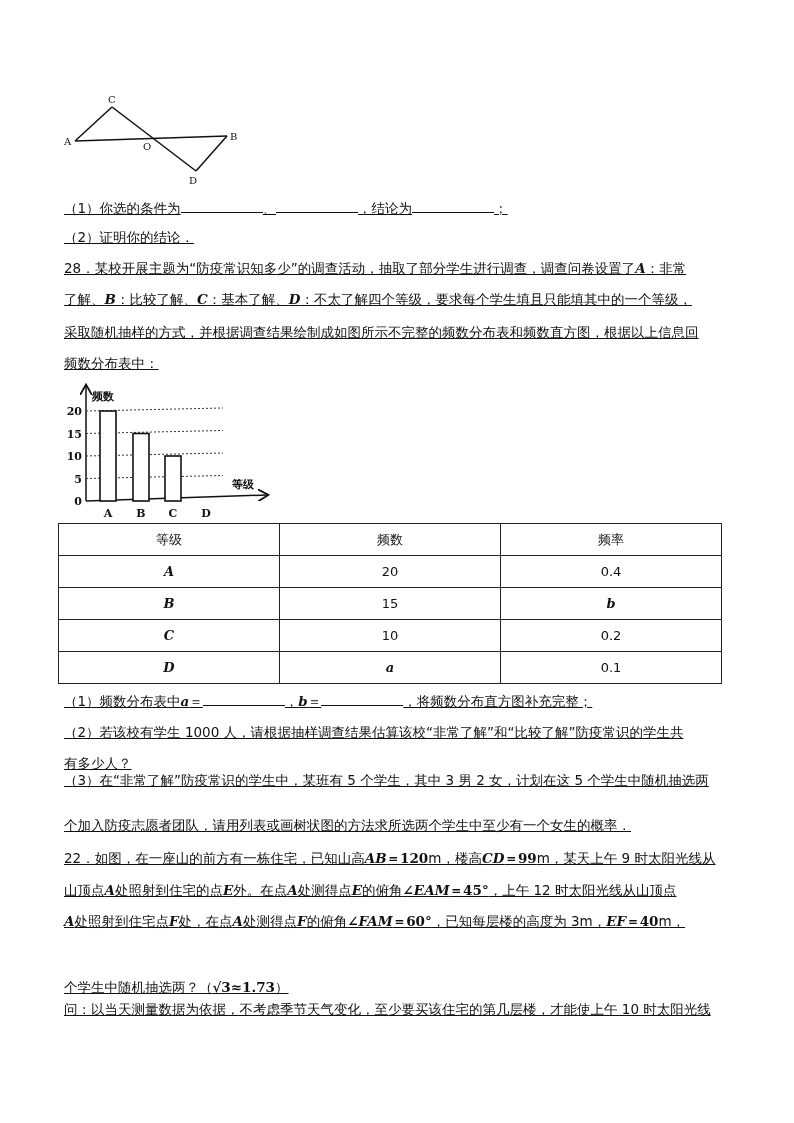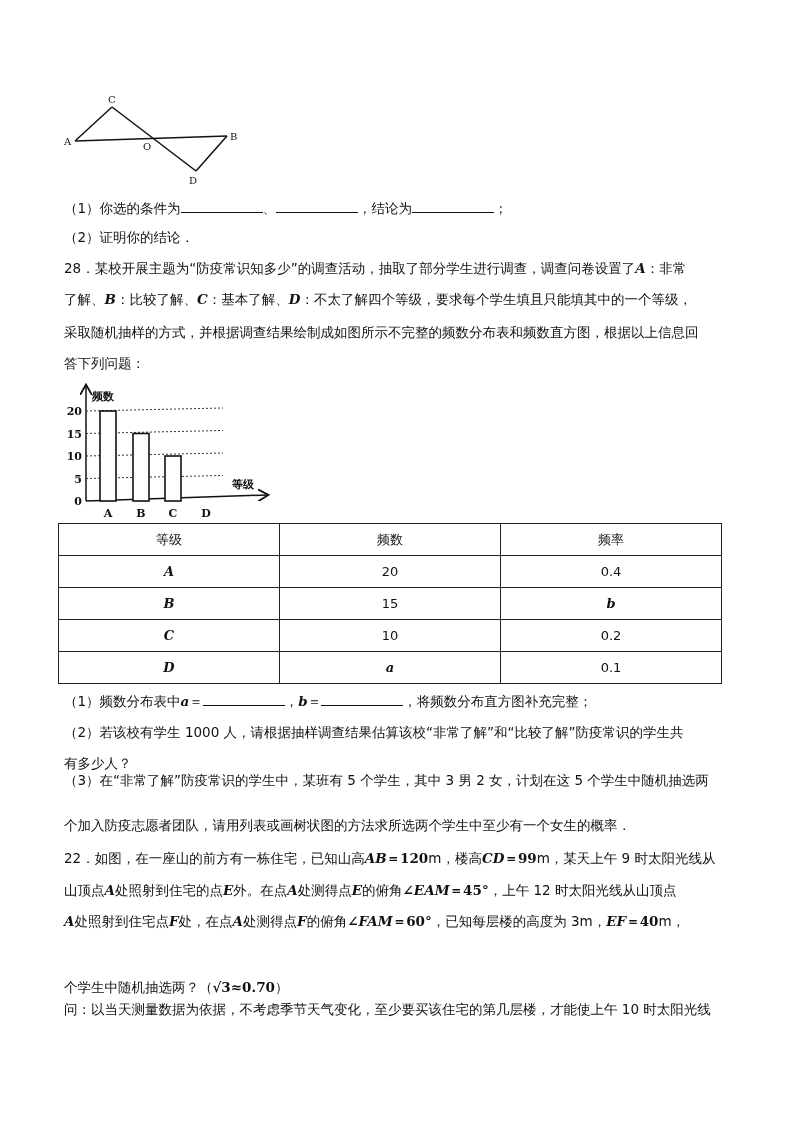--- a/index.html
+++ b/index.html
@@ -1,19 +1,19 @@
 <!DOCTYPE html>
 <html><head>
 <meta charset="utf-8">
 <style>
   html, body { margin: 0; padding: 0; background: #ffffff; }
   body { width: 794px; height: 1123px; position: relative; overflow: hidden;
          font-family: "DejaVu Sans", sans-serif; color: #111; font-size: 13.5px; }
   .abs { position: absolute; }
-  .line { position: absolute; left: 64px; white-space: nowrap; font-size: 13.5px; line-height: 18px; }
+  .line { position: absolute; left: 64px; white-space: nowrap; font-size: 13.5px; line-height: 18px; text-decoration: underline; }
   .blank { display: inline-block; border-bottom: 1px solid #111; height: 13px; vertical-align: baseline; }
   .b1 { width: 82px; }
   .bi { font-family: "DejaVu Serif", serif; font-weight: bold; font-style: italic; }
   .bold { font-family: "DejaVu Serif", serif; font-weight: bold; }
   table.freq { position: absolute; left: 58px; top: 523px; width: 664px; border-collapse: collapse; }
   table.freq td { border: 1px solid #222; height: 31px; text-align: center; font-size: 13px; padding: 0; }
   table.freq td.c1 { width: 220px; }
   table.freq td.c2 { width: 220px; }
 </style>
 </head>
@@ -40,21 +40,21 @@
 </div>
 <div class="line" style="top:228px">（2）证明你的结论．</div>
 
 <div class="line" style="top:259px">
   <span>28．某校开展主题为“防疫常识知多少”的调查活动，抽取了部分学生进行调查，调查问卷设置了</span><span class="bi">A</span><span>：非常</span>
 </div>
 <div class="line" style="top:290px">
   <span>了解、</span><span class="bi">B</span><span>：比较了解、</span><span class="bi">C</span><span>：基本了解、</span><span class="bi">D</span><span>：不太了解四个等级，要求每个学生填且只能填其中的一个等级，</span>
 </div>
 <div class="line" style="top:323px">采取随机抽样的方式，并根据调查结果绘制成如图所示不完整的频数分布表和频数直方图，根据以上信息回</div>
-<div class="line" style="top:354px">答下列问题：</div>
+<div class="line" style="top:354px">频数分布表中：</div>
 
 <svg id="histogram" class="abs" style="left:55px;top:378px" width="230" height="145">
   <defs>
     <marker id="arr" markerWidth="8" markerHeight="8" refX="6" refY="4" orient="auto">
       <path d="M0,0 L7,4 L0,8" fill="none" stroke="#111" stroke-width="1.2"></path>
     </marker>
   </defs>
   <line x1="31" y1="123" x2="31" y2="8" stroke="#111" stroke-width="1.5" marker-end="url(#arr)"></line>
   <line x1="31" y1="123" x2="212" y2="117" stroke="#111" stroke-width="1.5" marker-end="url(#arr)"></line>
   <g id="gridlines">
@@ -127,14 +127,14 @@
   <span>22．如图，在一座山的前方有一栋住宅，已知山高</span><span class="bi">AB</span><span class="bold">＝120</span><span>m，楼高</span><span class="bi">CD</span><span class="bold">＝99</span><span>m，某天上午 9 时太阳光线从</span>
 </div>
 <div class="line" style="top:881px">
   <span>山顶点</span><span class="bi">A</span><span>处照射到住宅的点</span><span class="bi">E</span><span>外。在点</span><span class="bi">A</span><span>处测得点</span><span class="bi">E</span><span>的俯角</span><span class="bi">∠EAM</span><span class="bold">＝45°</span><span>，上午 12 时太阳光线从山顶点</span>
 </div>
 <div class="line" style="top:912px">
   <span class="bi">A</span><span>处照射到住宅点</span><span class="bi">F</span><span>处，在点</span><span class="bi">A</span><span>处测得点</span><span class="bi">F</span><span>的俯角</span><span class="bi">∠FAM</span><span class="bold">＝60°</span><span>，已知每层楼的高度为 3m，</span><span class="bi">EF</span><span class="bold">＝40</span><span>m，</span>
 </div>
 <div class="line" style="top:1000px">问：以当天测量数据为依据，不考虑季节天气变化，至少要买该住宅的第几层楼，才能使上午 10 时太阳光线</div>
 <div class="line" style="top:978px">
-  <span>个学生中随机抽选两？（</span><span class="bold">√3</span><span class="bold">≈0.70</span><span>）</span>
+  <span>个学生中随机抽选两？（</span><span class="bold">√3</span><span class="bold">≈1.73</span><span>）</span>
 </div>
 
 </body></html>

